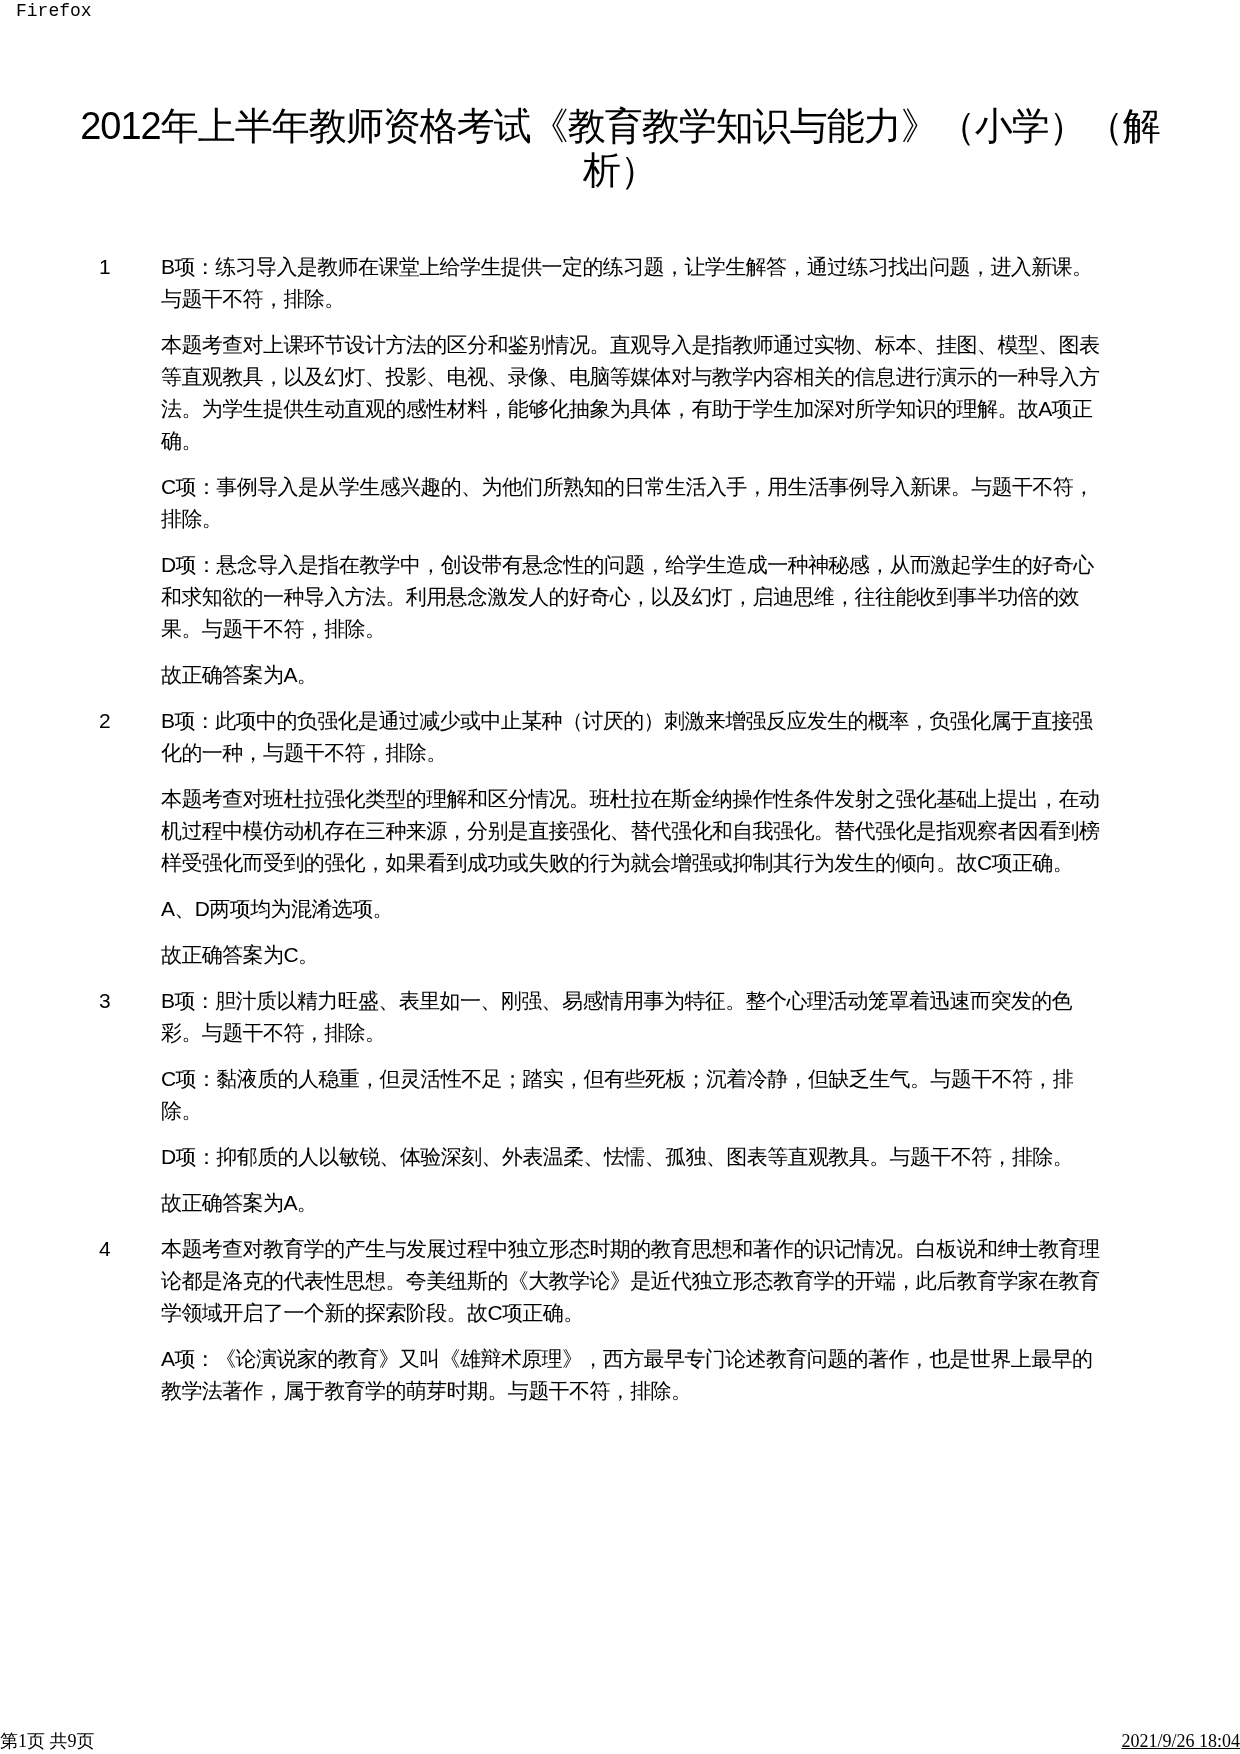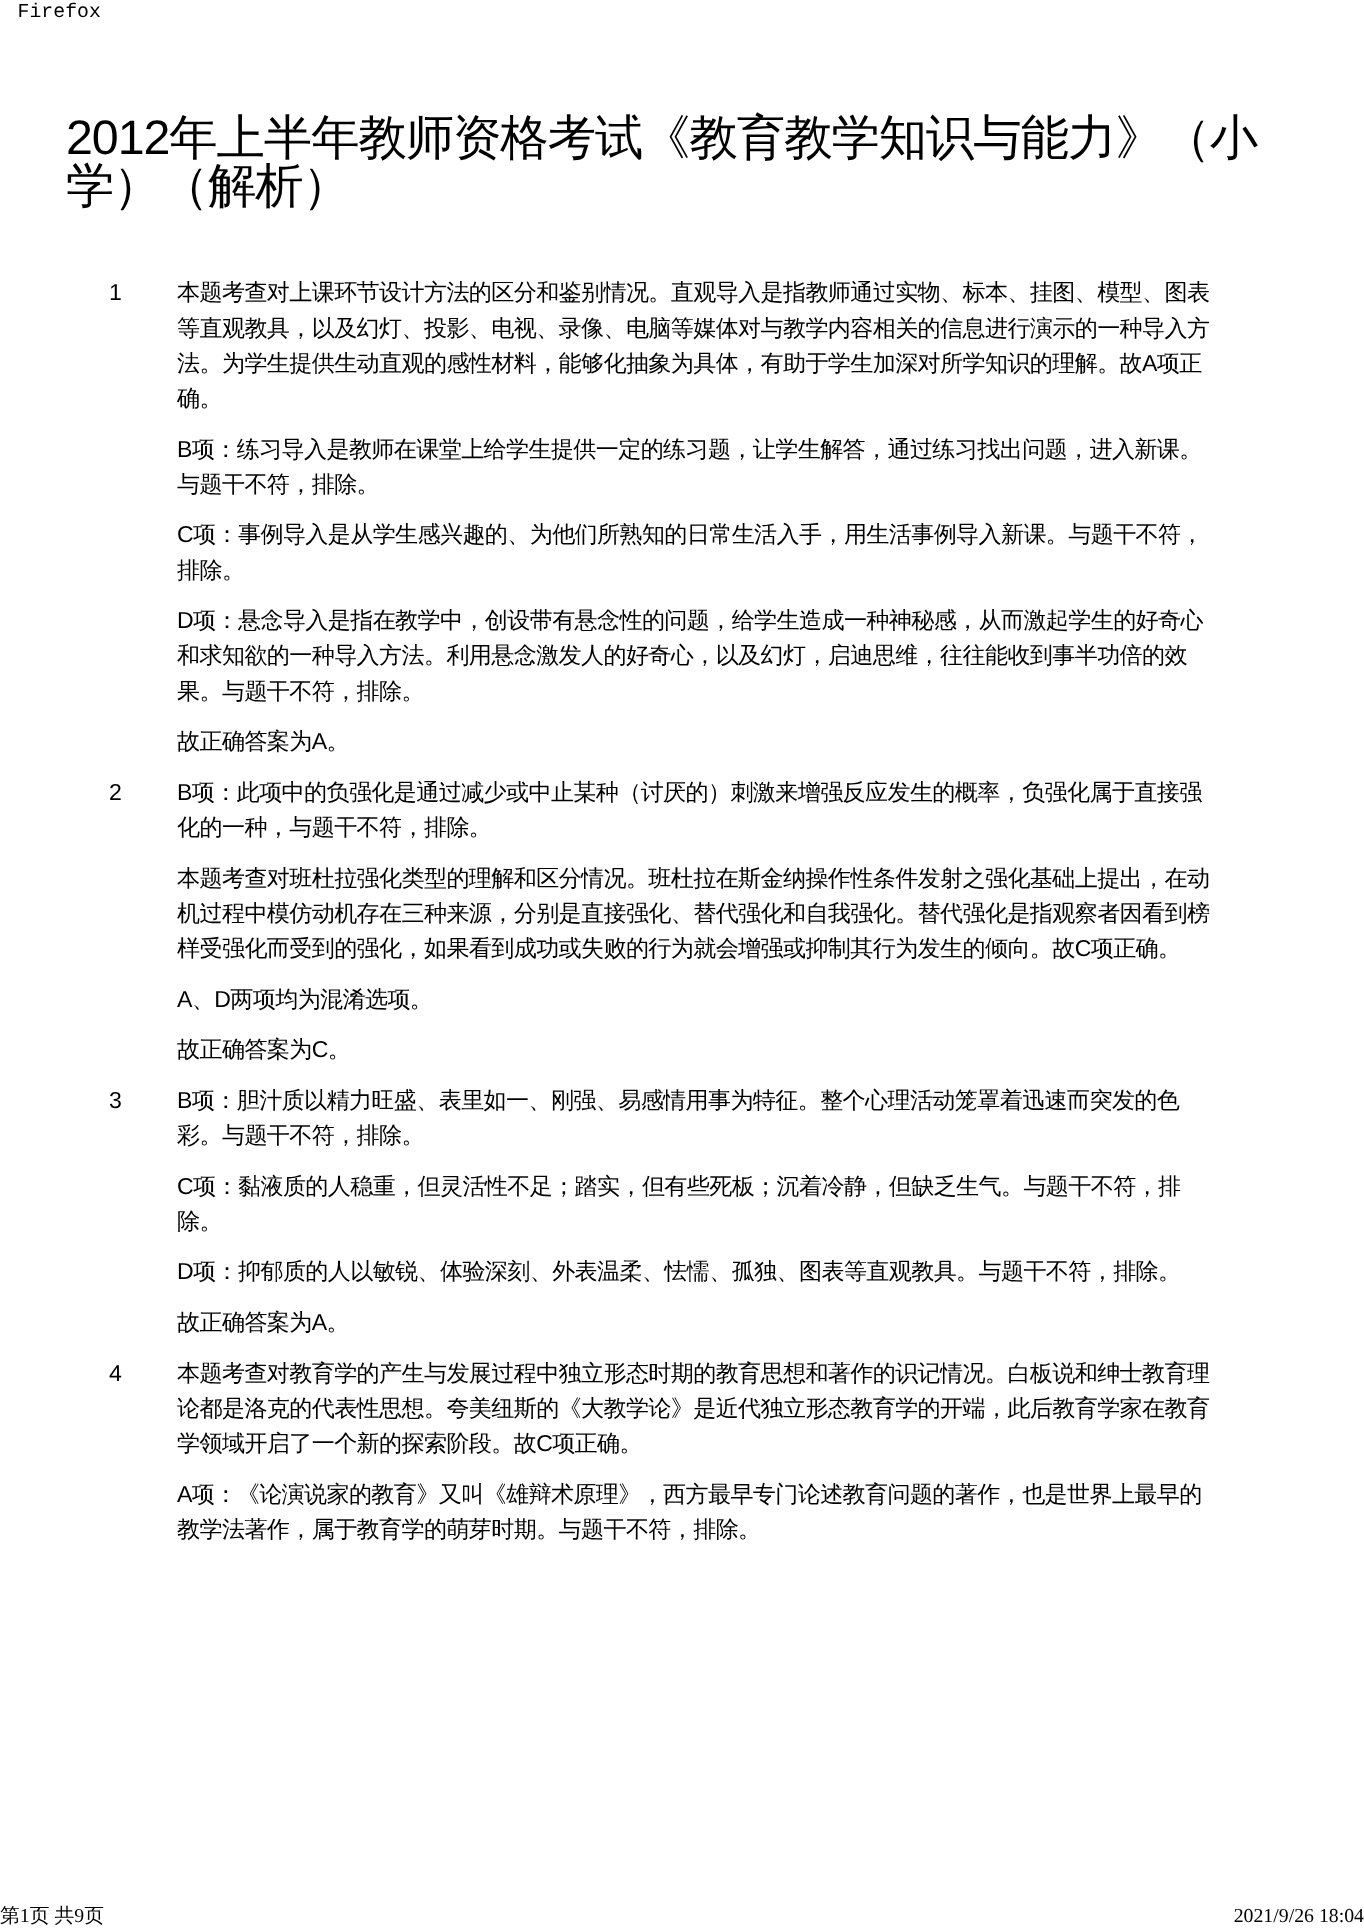--- a/index.html
+++ b/index.html
@@ -8,21 +8,21 @@
       color: #000000;
       font-family: "Liberation Sans", "DejaVu Sans", sans-serif;
     }
     .app-label {
       position: absolute; left: 0; top: 0;
       font-family: "Liberation Mono", "DejaVu Sans Mono", monospace;
       font-size: 18px; line-height: 22px; color: #000; padding-left: 16px;
     }
     .doc-title {
       position: absolute; left: 60px; width: 1120px; top: 104px;
-      font-size: 44px; line-height: 44px; font-weight: normal;
+      text-align: center; font-size: 38px; line-height: 44px; font-weight: normal;
       margin: 0; letter-spacing: -1px;
     }
     .items {
       position: absolute; left: 0; top: 251px; width: 1240px;
     }
     .item {
       position: relative; margin-bottom: 0;
     }
     .item-num {
       position: absolute; left: 99px; top: 0;
@@ -33,36 +33,36 @@
       font-size: 21px; line-height: 32px; letter-spacing: -0.6px;
     }
     .footer-left {
       position: absolute; left: 0; top: 1730px;
       font-family: "Liberation Serif", "DejaVu Serif", serif;
       font-size: 18px; line-height: 22px;
     }
     .footer-right {
       position: absolute; right: 0; top: 1730px;
       font-family: "Liberation Serif", "DejaVu Serif", serif;
-      font-size: 18px; line-height: 22px;
+      font-size: 18px; line-height: 22px; text-decoration: underline;
     }
   </style>
 </head>
 <body>
 
 <div class="app-label">Firefox</div>
 
 <h1 class="doc-title">2012年上半年教师资格考试《教育教学知识与能力》（小学）（解析）</h1>
 
 <div class="items">
 
   <div class="item">
     <div class="item-num">1</div>
+    <p class="para">B项：练习导入是教师在课堂上给学生提供一定的练习题，让学生解答，通过练习找出问题，进入新课。与题干不符，排除。</p>
     <p class="para">本题考查对上课环节设计方法的区分和鉴别情况。直观导入是指教师通过实物、标本、挂图、模型、图表等直观教具，以及幻灯、投影、电视、录像、电脑等媒体对与教学内容相关的信息进行演示的一种导入方法。为学生提供生动直观的感性材料，能够化抽象为具体，有助于学生加深对所学知识的理解。故A项正确。</p>
-    <p class="para">B项：练习导入是教师在课堂上给学生提供一定的练习题，让学生解答，通过练习找出问题，进入新课。与题干不符，排除。</p>
     <p class="para">C项：事例导入是从学生感兴趣的、为他们所熟知的日常生活入手，用生活事例导入新课。与题干不符，排除。</p>
     <p class="para">D项：悬念导入是指在教学中，创设带有悬念性的问题，给学生造成一种神秘感，从而激起学生的好奇心和求知欲的一种导入方法。利用悬念激发人的好奇心，以及幻灯，启迪思维，往往能收到事半功倍的效果。与题干不符，排除。</p>
     <p class="para">故正确答案为A。</p>
   </div>
 
   <div class="item">
     <div class="item-num">2</div>
     <p class="para">B项：此项中的负强化是通过减少或中止某种（讨厌的）刺激来增强反应发生的概率，负强化属于直接强化的一种，与题干不符，排除。</p>
     <p class="para">本题考查对班杜拉强化类型的理解和区分情况。班杜拉在斯金纳操作性条件发射之强化基础上提出，在动机过程中模仿动机存在三种来源，分别是直接强化、替代强化和自我强化。替代强化是指观察者因看到榜样受强化而受到的强化，如果看到成功或失败的行为就会增强或抑制其行为发生的倾向。故C项正确。</p>
     <p class="para">A、D两项均为混淆选项。</p>

